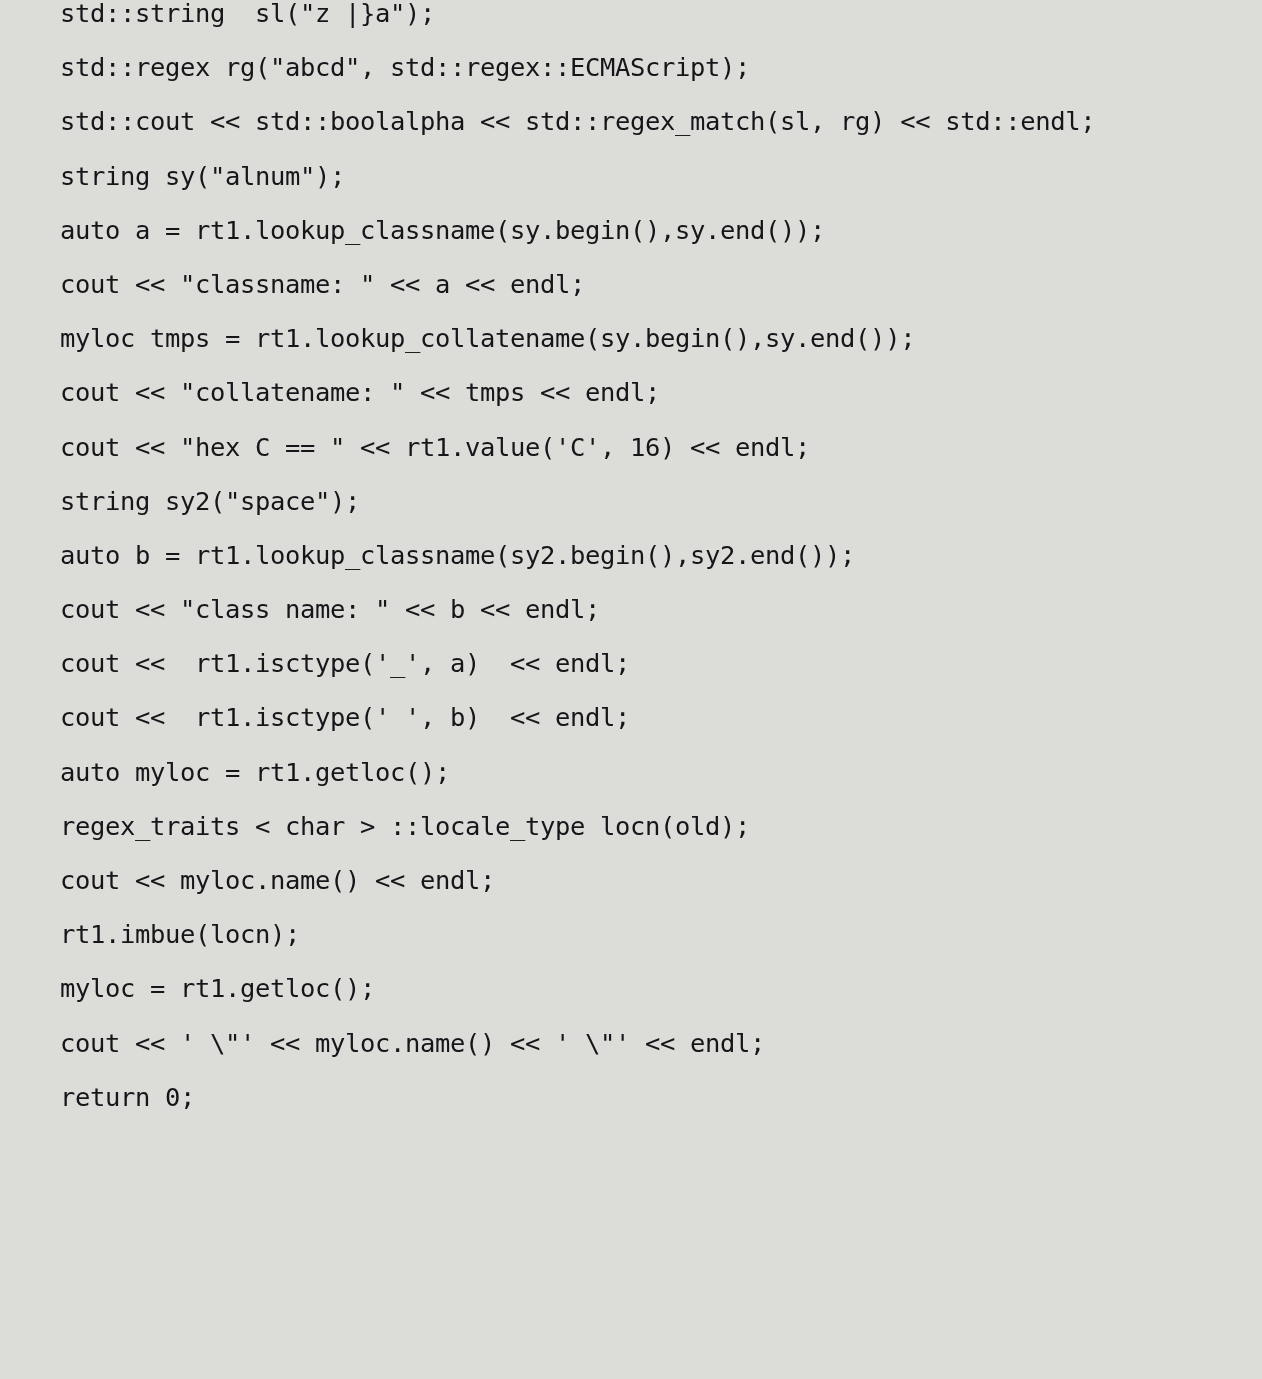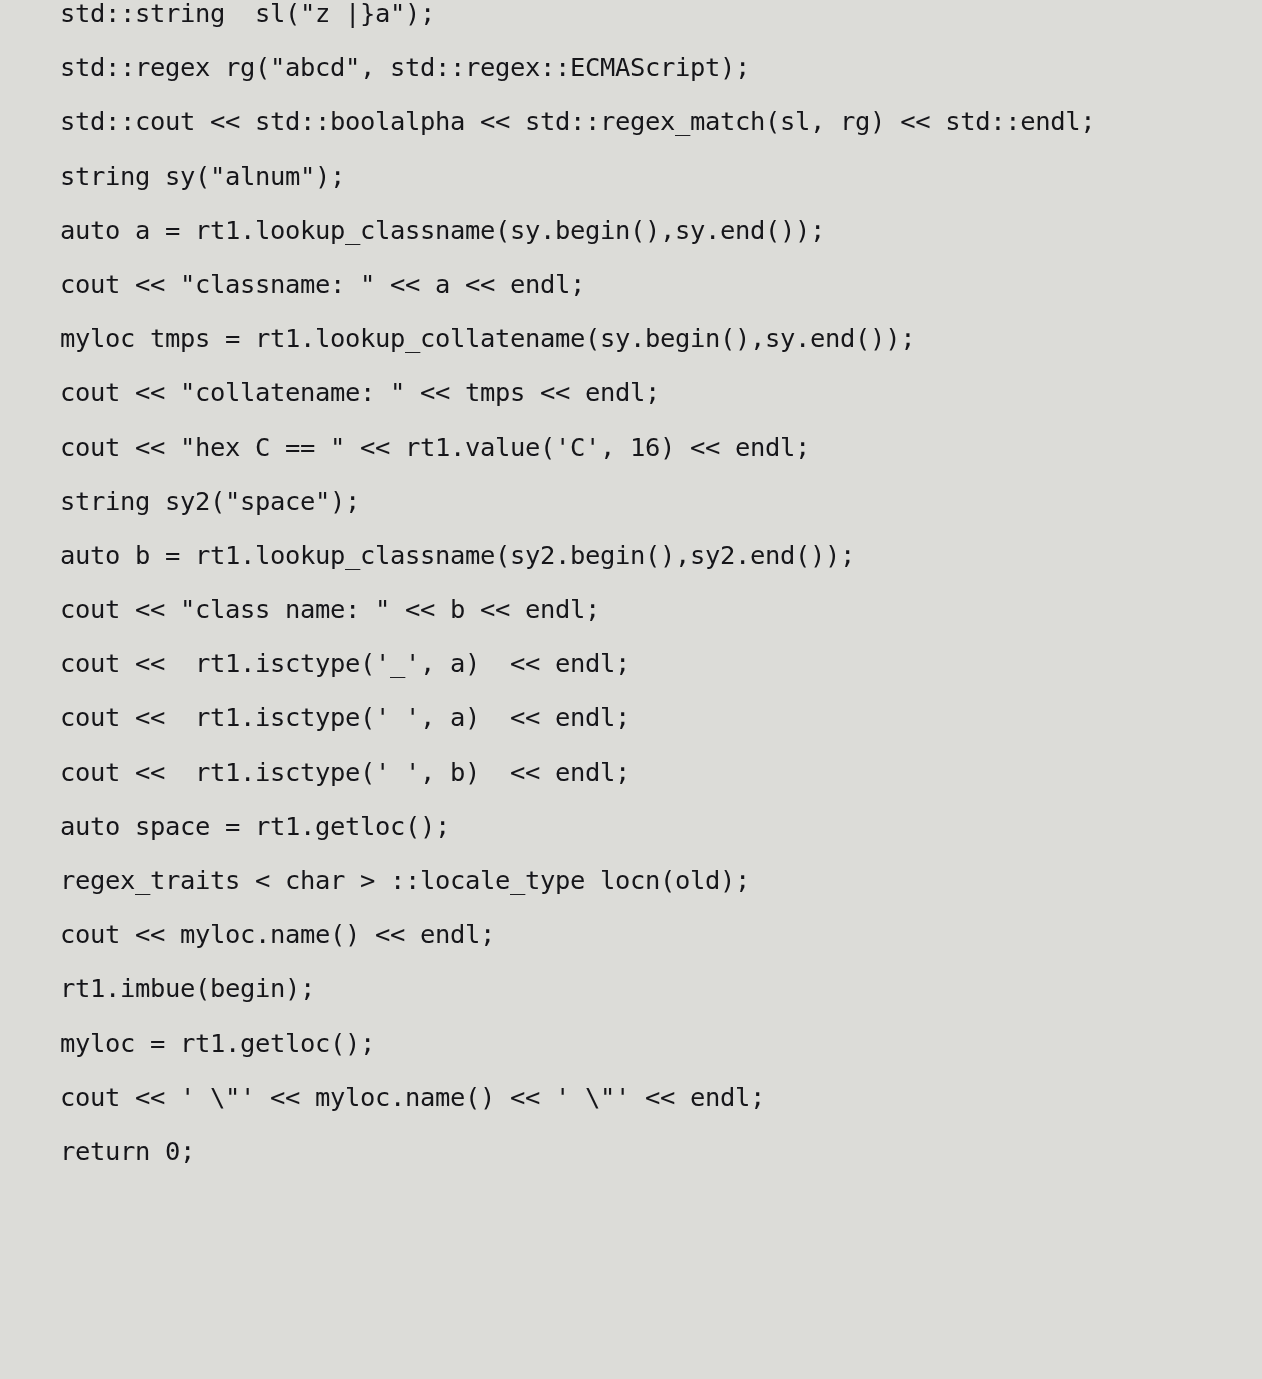--- a/index.html
+++ b/index.html
@@ -52,23 +52,22 @@
     <div class="code-line">string sy("alnum");</div>
     <div class="code-line">auto a = rt1.lookup_classname(sy.begin(),sy.end());</div>
     <div class="code-line">cout &lt;&lt; "classname: " &lt;&lt; a &lt;&lt; endl;</div>
     <div class="code-line">myloc tmps = rt1.lookup_collatename(sy.begin(),sy.end());</div>
     <div class="code-line">cout &lt;&lt; "collatename: " &lt;&lt; tmps &lt;&lt; endl;</div>
     <div class="code-line">cout &lt;&lt; "hex C == " &lt;&lt; rt1.value('C', 16) &lt;&lt; endl;</div>
     <div class="code-line">string sy2("space");</div>
     <div class="code-line">auto b = rt1.lookup_classname(sy2.begin(),sy2.end());</div>
     <div class="code-line">cout &lt;&lt; "class name: " &lt;&lt; b &lt;&lt; endl;</div>
     <div class="code-line">cout &lt;&lt;  rt1.isctype('_', a)  &lt;&lt; endl;</div>
-    <div class="code-line">cout &lt;&lt;  rt1.isctype(' ', a)  &lt;&lt; endl;</div>
     <div class="code-line">cout &lt;&lt;  rt1.isctype(' ', b)  &lt;&lt; endl;</div>
-    <div class="code-line">auto space = rt1.getloc();</div>
+    <div class="code-line">auto myloc = rt1.getloc();</div>
     <div class="code-line">regex_traits &lt; char &gt; ::locale_type locn(old);</div>
     <div class="code-line">cout &lt;&lt; myloc.name() &lt;&lt; endl;</div>
-    <div class="code-line">rt1.imbue(begin);</div>
+    <div class="code-line">rt1.imbue(locn);</div>
     <div class="code-line">myloc = rt1.getloc();</div>
     <div class="code-line">cout &lt;&lt; ' \"' &lt;&lt; myloc.name() &lt;&lt; ' \"' &lt;&lt; endl;</div>
     <div class="code-line">return 0;</div>
     <div class="code-line"></div>
   </div>
 
 </body></html>

